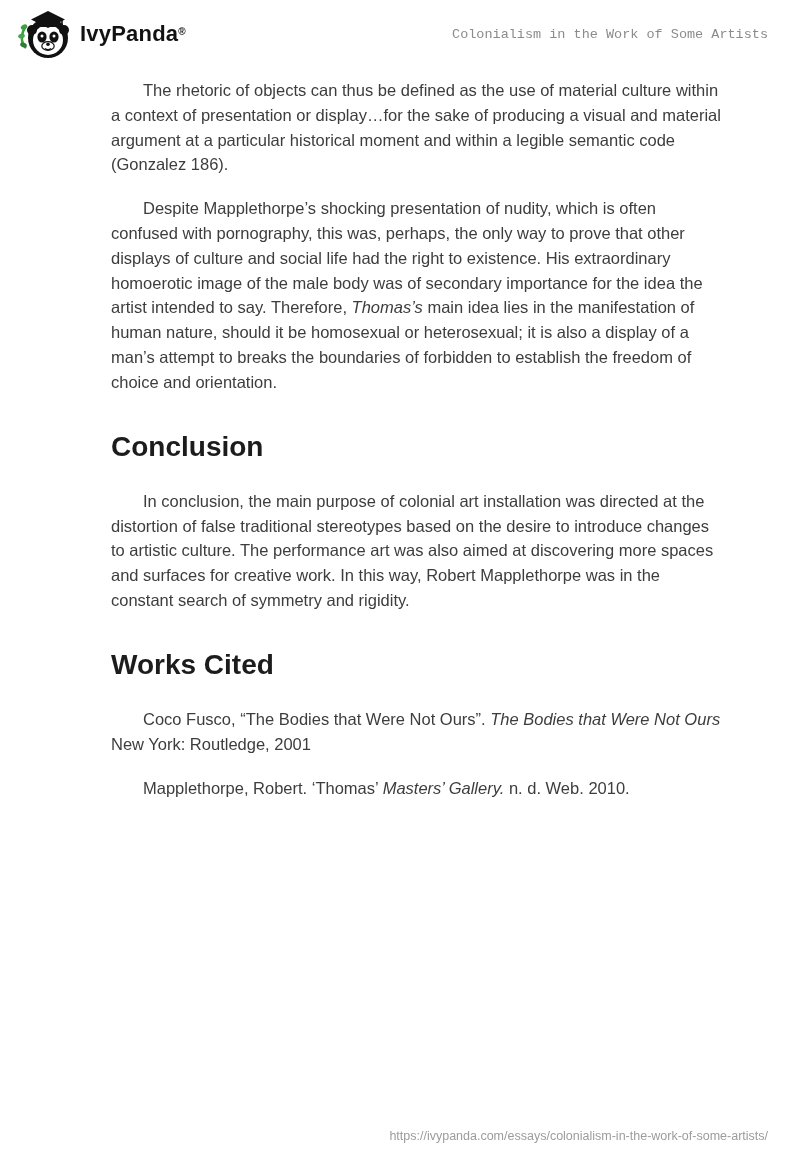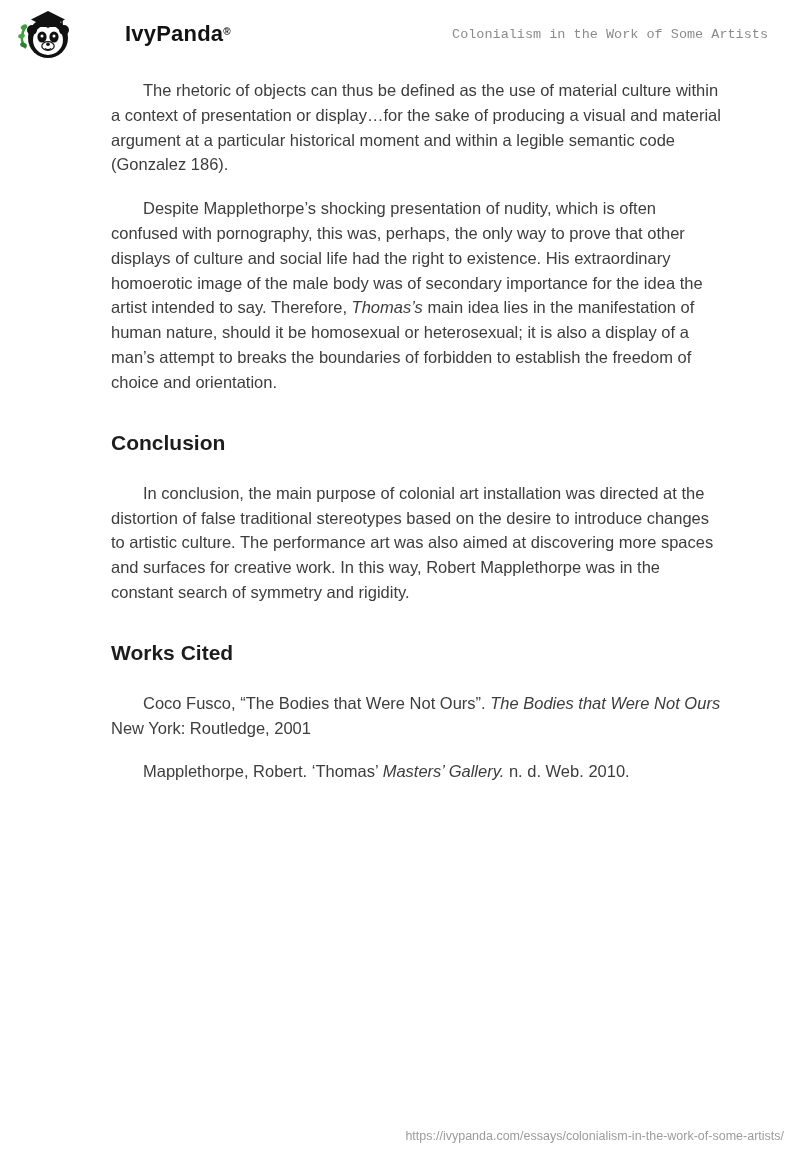--- a/index.html
+++ b/index.html
@@ -28,21 +28,20 @@
     align-items: center;
     gap: 10px;
   }
   .logo-wrap { width: 52px; height: 52px; display: inline-block; }
   .brand-name {
     font-size: 22px;
     font-weight: bold;
     color: #121212;
     letter-spacing: 0.2px;
     font-family: "Liberation Sans", sans-serif;
-    margin-left: 45px;
   }
   .brand-reg {
     font-size: 10px;
     color: #121212;
     vertical-align: super;
     font-weight: bold;
   }
   .doc-title {
     font-size: 13.5px;
     color: #8b8b8b;
@@ -53,32 +52,32 @@
     padding: 20px 78px 0 111px;
   }
   .para {
     font-size: 16.5px;
     line-height: 24.8px;
     margin: 0 0 19px 0;
     text-indent: 32px;
     color: #3d3d3d;
   }
   .section-heading {
-    font-size: 21px;
+    font-size: 28px;
     font-weight: bold;
     color: #1c1c1c;
     margin: 36px 0 26px 0;
     line-height: 1.15;
     font-family: "Liberation Sans", sans-serif;
   }
   
   .page-footer {
     position: absolute;
     bottom: 16px;
-    right: 16px;
+    right: 32px;
     text-align: center;
   }
   .footer-url {
     font-size: 12.5px;
     color: #9c9c9c;
   }
 </style>
 </head>
 <body>
 

